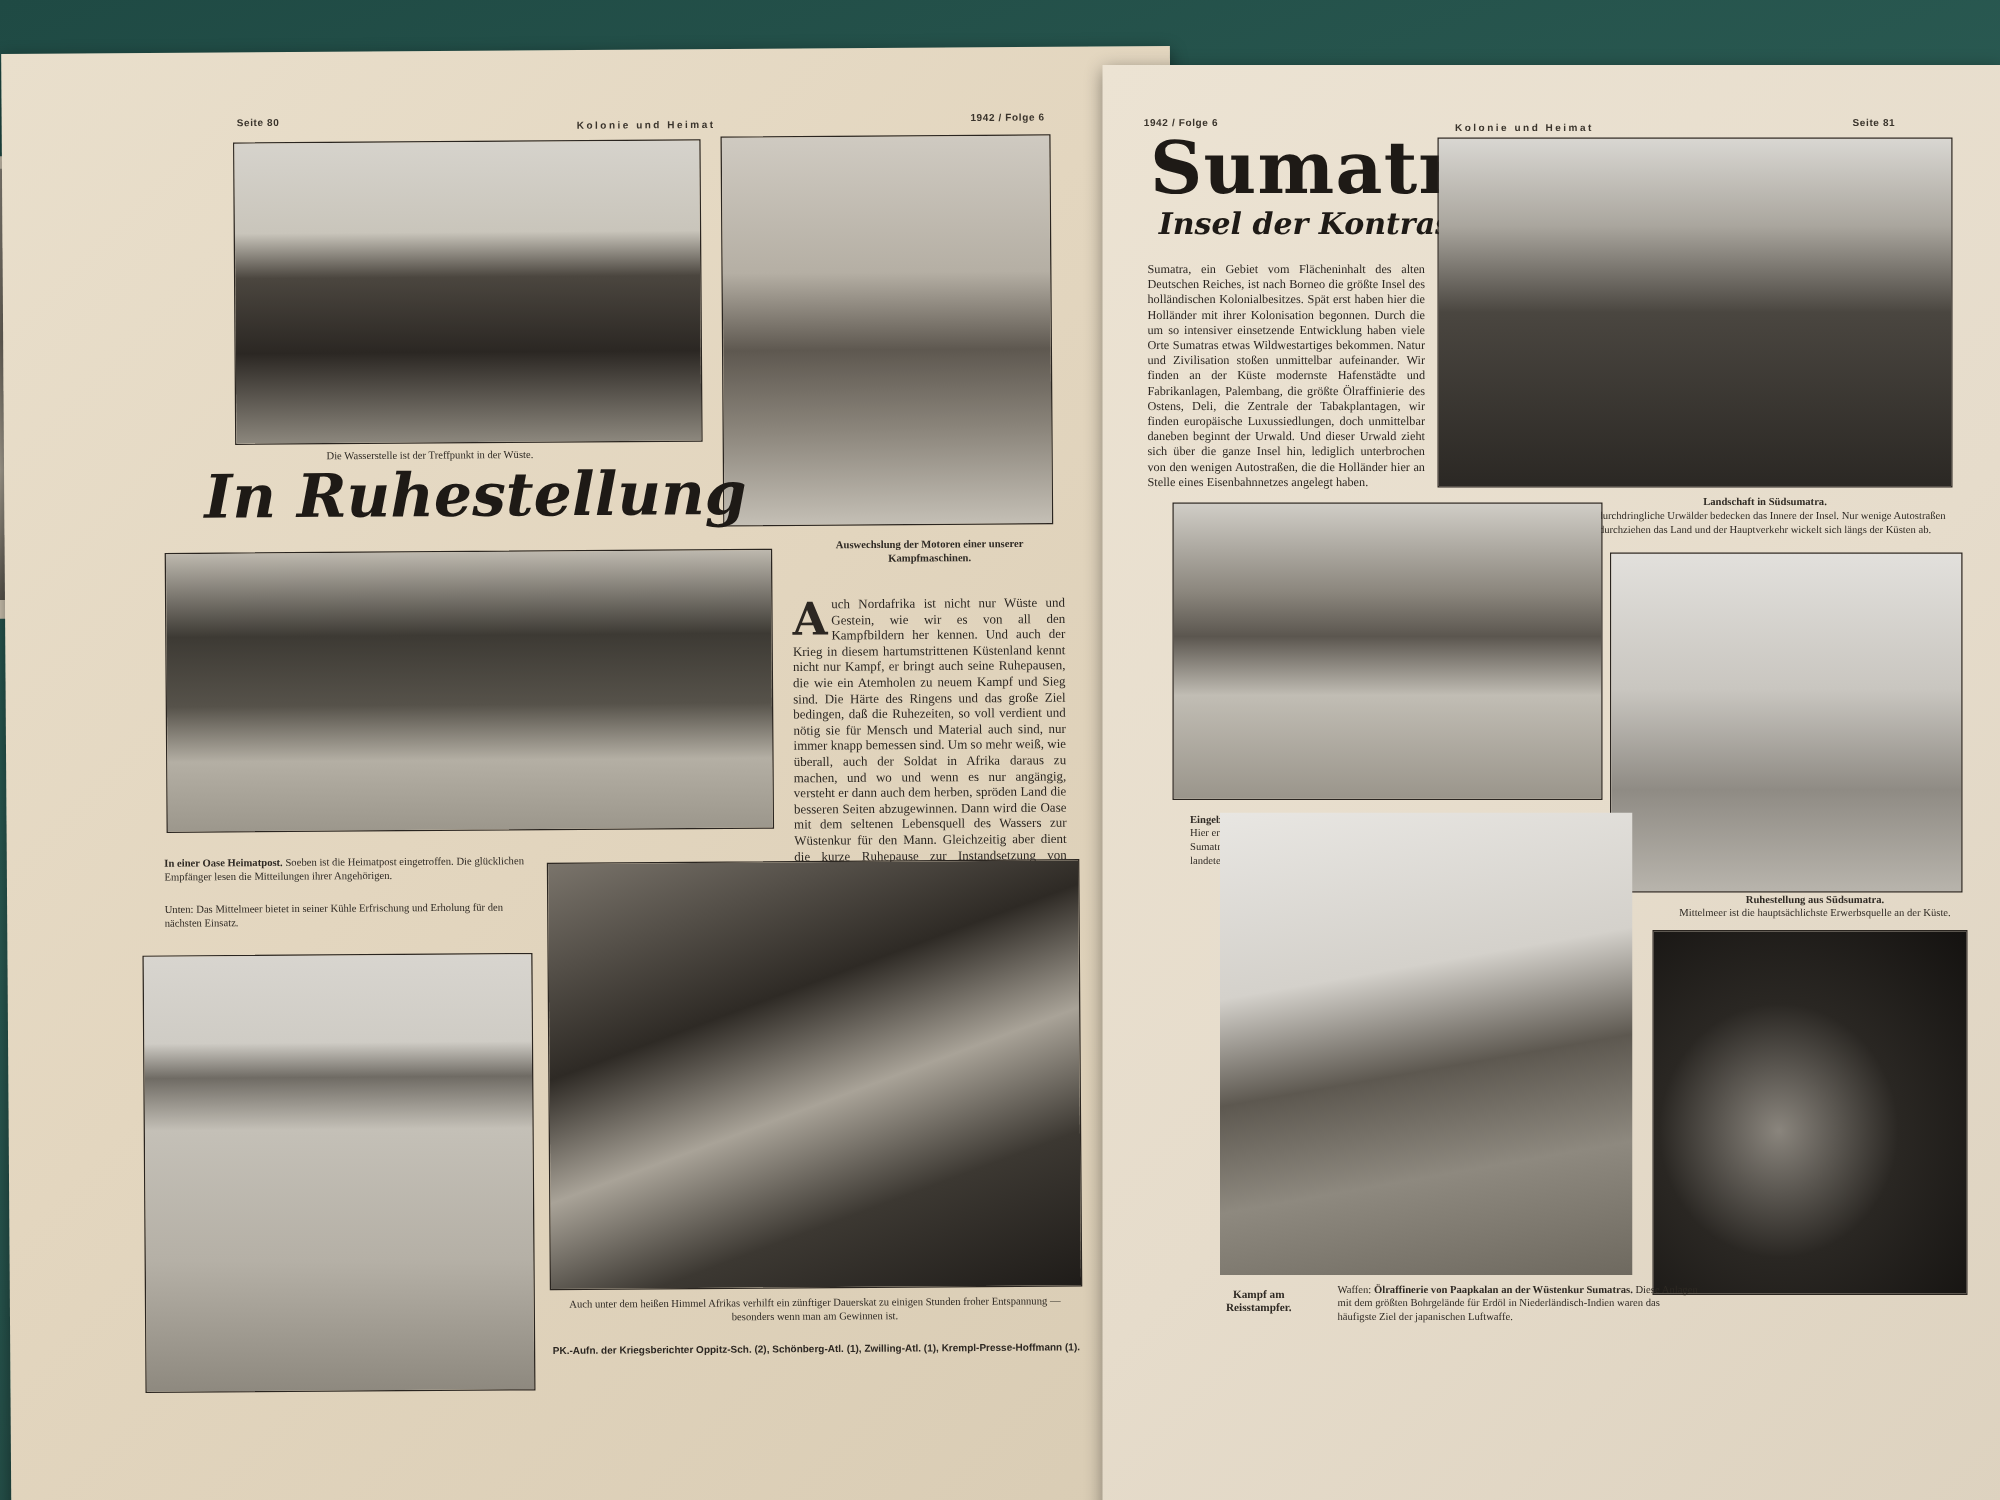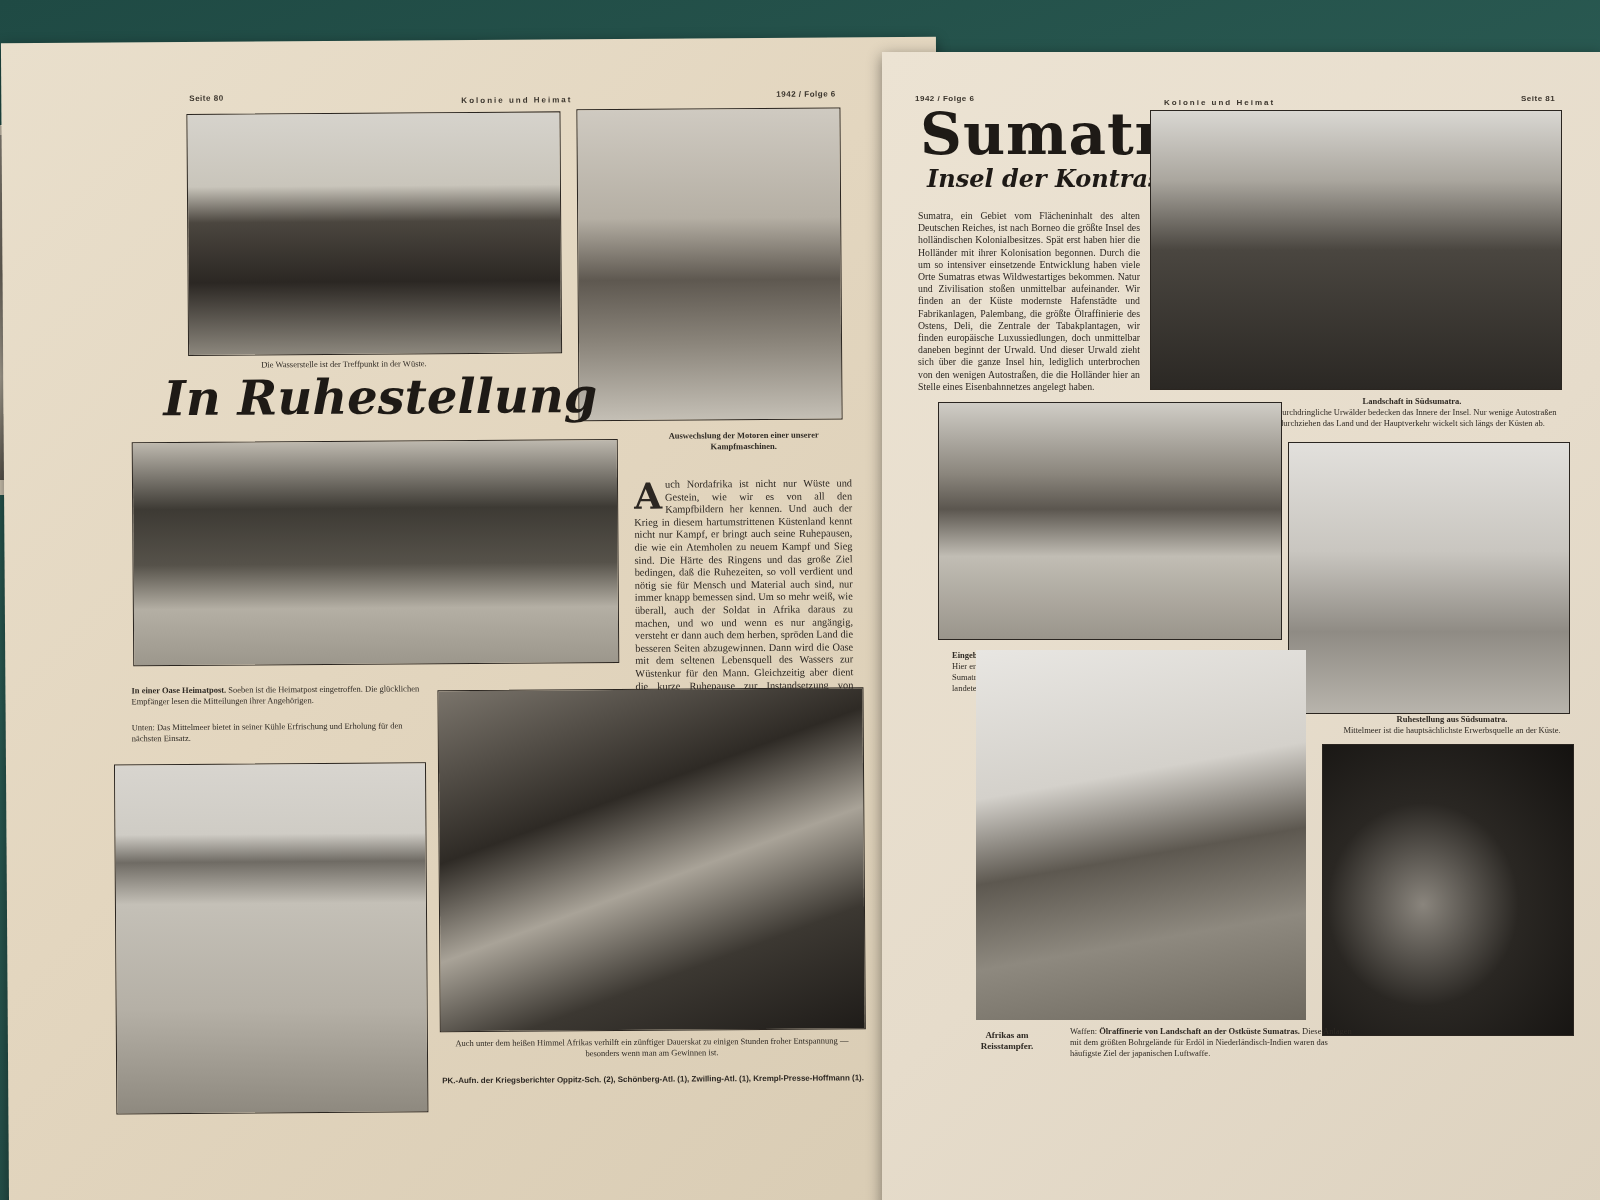--- a/index.html
+++ b/index.html
@@ -62,21 +62,21 @@
     <div class="fill" style="background:linear-gradient(160deg,#7a746b 0%,#2e2a25 35%,#a9a398 55%,#3c3832 75%,#1f1c19 100%);"></div>
   </div>
   <div class="cap" style="left:434px;top:998px;width:420px;text-align:center;">Auch unter dem heißen Himmel Afrikas verhilft ein zünftiger Dauerskat zu einigen Stunden froher Entspannung — besonders wenn man am Gewinnen ist.</div>
 
   <div class="credit" style="left:434px;top:1036px;width:430px;">PK.-Aufn. der Kriegsberichter Oppitz-Sch. (2), Schönberg-Atl. (1), Zwilling-Atl. (1), Krempl-Presse-Hoffmann (1).</div>
 </div>
 
 <div class="page right-page">
   <span class="running" style="left:33px;top:42px;">1942 / Folge 6</span>
   <span class="running" style="left:282px;top:46px;letter-spacing:2px;">Kolonie und Heimat</span>
-  <span class="running" style="left:600px;top:42px;margin-left:39px;">Seite 81</span>
+  <span class="running" style="left:600px;top:42px;">Seite 81</span>
 
   <div class="script-title" style="left:38px;top:48px;font-size:58px;font-style:normal;letter-spacing:1px;">Sumatra</div>
   <div class="script-title" style="left:45px;top:112px;font-size:24px;">Insel der Kontraste</div>
 
   <div class="body-text" style="left:36px;top:158px;width:222px;font-size:9.8px;line-height:12.2px;">Sumatra, ein Gebiet vom Flächeninhalt des alten Deutschen Reiches, ist nach Borneo die größte Insel des holländischen Kolonialbesitzes. Spät erst haben hier die Holländer mit ihrer Kolonisation begonnen. Durch die um so intensiver einsetzende Entwicklung haben viele Orte Sumatras etwas Wildwestartiges bekommen. Natur und Zivilisation stoßen unmittelbar aufeinander. Wir finden an der Küste modernste Hafenstädte und Fabrikanlagen, Palembang, die größte Ölraffinierie des Ostens, Deli, die Zentrale der Tabakplantagen, wir finden europäische Luxussiedlungen, doch unmittelbar daneben beginnt der Urwald. Und dieser Urwald zieht sich über die ganze Insel hin, lediglich unterbrochen von den wenigen Autostraßen, die die Holländer hier an Stelle eines Eisenbahnnetzes angelegt haben.</div>
 
   <div class="photo" style="left:268px;top:58px;width:410px;height:278px;">
     <div class="fill" style="background:linear-gradient(180deg,#d9d7d2 0%,#aaa69e 25%,#4a4640 50%,#2b2824 100%);"></div>
   </div>
   <div class="cap" style="left:380px;top:344px;width:300px;text-align:center;"><b>Landschaft in Südsumatra.</b><br><span>Undurchdringliche Urwälder bedecken das Innere der Insel. Nur wenige Autostraßen durchziehen das Land und der Hauptverkehr wickelt sich längs der Küsten ab.</span></div>
@@ -88,19 +88,19 @@
   <div class="cap" style="left:292px;top:618px;width:70px;text-align:center;font-size:7.5px;">Aufnahmen: Dr. Herlich (4), Atlantic (1).</div>
 
   <div class="photo" style="left:406px;top:390px;width:280px;height:270px;">
     <div class="fill" style="background:linear-gradient(180deg,#e2e0dc 0%,#c9c6c0 40%,#8f8b84 70%,#b8b4ac 100%);"></div>
   </div>
   <div class="cap" style="left:440px;top:662px;width:260px;text-align:center;"><b>Ruhestellung aus Südsumatra.</b><br><span>Mittelmeer ist die hauptsächlichste Erwerbsquelle an der Küste.</span></div>
 
   <div class="photo" style="left:94px;top:598px;width:330px;height:370px;border:none;">
     <div class="fill" style="background:linear-gradient(170deg,#e8e6e2 0%,#d4d1cb 35%,#5d5850 55%,#8e897f 75%,#6e695f 100%);"></div>
   </div>
-  <div class="cap" style="left:90px;top:978px;width:70px;text-align:center;font-weight:bold;font-size:9px;">Afrikas am Reisstampfer.</div>
+  <div class="cap" style="left:90px;top:978px;width:70px;text-align:center;font-weight:bold;font-size:9px;">Kampf am Reisstampfer.</div>
 
   <div class="photo" style="left:440px;top:692px;width:250px;height:290px;">
     <div class="fill" style="background:radial-gradient(ellipse at 40% 55%,#8a857d 0%,#2a2723 45%,#141210 100%);"></div>
   </div>
-  <div class="cap" style="left:188px;top:974px;width:290px;"><span>Waffen:</span> <b>Ölraffinerie von Landschaft an der Ostküste Sumatras.</b> <span>Diese Anlagen mit dem größten Bohrgelände für Erdöl in Niederländisch-Indien waren das häufigste Ziel der japanischen Luftwaffe.</span></div>
+  <div class="cap" style="left:188px;top:974px;width:290px;"><span>Waffen:</span> <b>Ölraffinerie von Paapkalan an der Wüstenkur Sumatras.</b> <span>Diese Anlagen mit dem größten Bohrgelände für Erdöl in Niederländisch-Indien waren das häufigste Ziel der japanischen Luftwaffe.</span></div>
 </div>
 
 </body></html>

